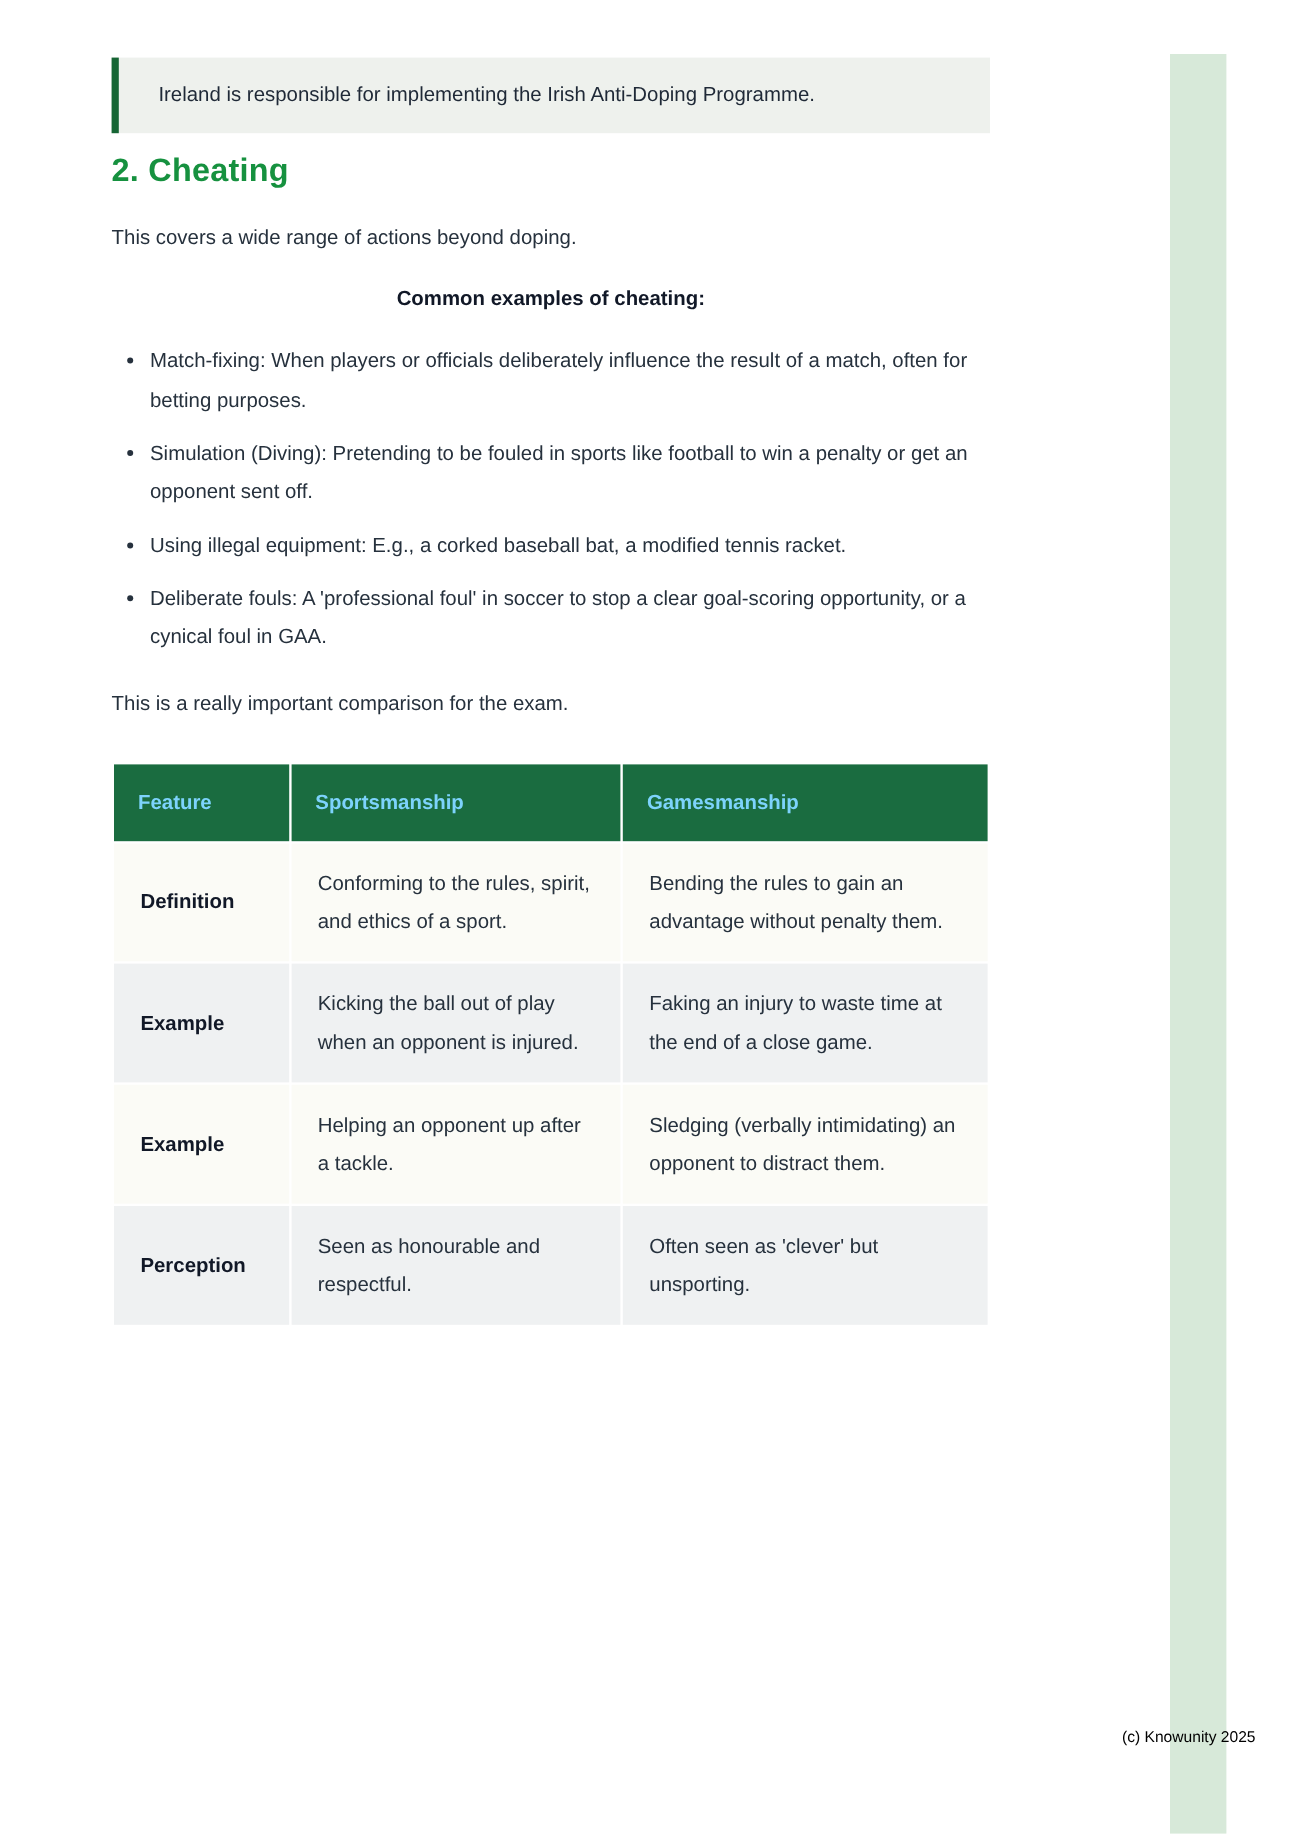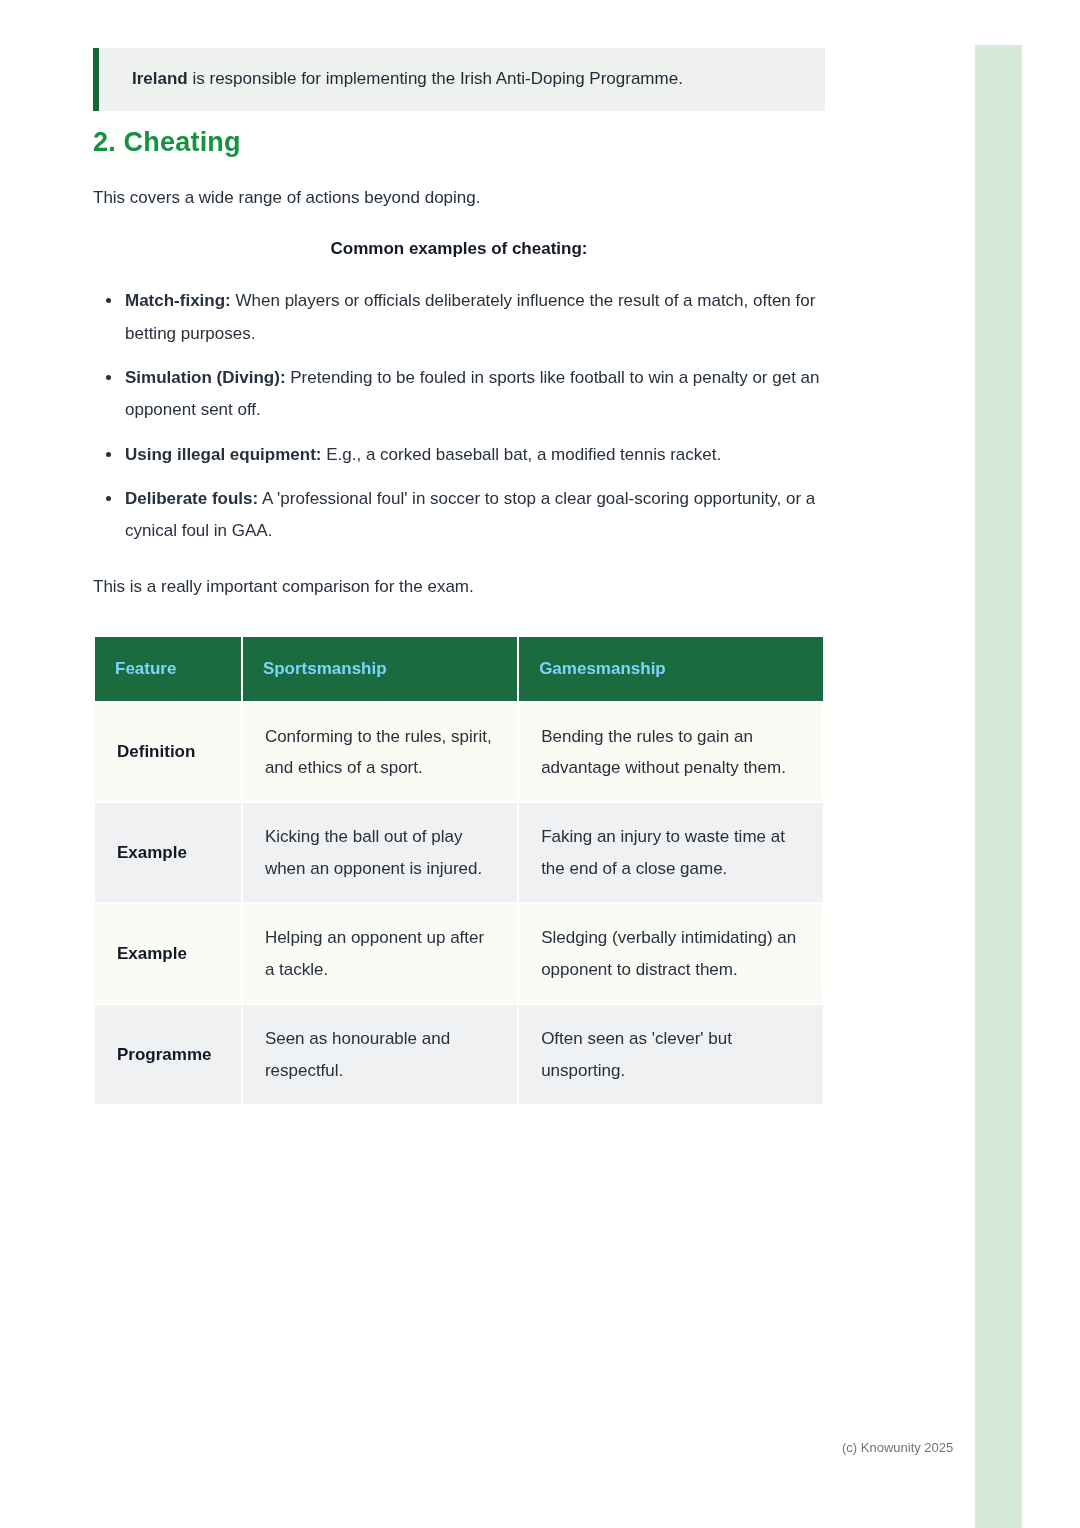--- a/index.html
+++ b/index.html
@@ -30,21 +30,21 @@
   .callout {
     margin-top: 48px;
     background: #eef1ed;
     border-left: 6px solid #166534;
     padding: 14px 33px 16px 33px;
     font-size: 17px;
     line-height: 1.95;
     text-align: justify;
     color: #1f2937;
   }
-  .b { font-weight: bold; }
+  .b { font-weight: normal; }
   h2.green-h {
     color: #16913f;
     font-size: 27px;
     font-weight: bold;
     margin-top: 16px;
     letter-spacing: 0.2px;
   }
   p.body-p {
     margin-top: 26px;
     font-size: 17px;
@@ -93,23 +93,23 @@
     vertical-align: middle;
     line-height: 1.85;
     color: #26313d;
   }
   table.cmp td.feat { font-weight: bold; color: #111827; }
   table.cmp tbody tr:nth-child(odd) td { background: #fbfbf6; }
   table.cmp tbody tr:nth-child(even) td { background: #eff1f2; }
   .watermark {
     position: absolute;
     top: 1440px;
-    left: 842px;
+    left: 935px;
     font-size: 13px;
-    color: #737373;
+    color: #000000;
     z-index: 2;
   }
 </style>
 </head>
 <body>
 
 <div class="stripe"></div>
 
 <div class="content">
 
@@ -149,21 +149,21 @@
         <td class="feat">Example</td>
         <td>Kicking the ball out of play when an opponent is injured.</td>
         <td>Faking an injury to waste time at the end of a close game.</td>
       </tr>
       <tr>
         <td class="feat">Example</td>
         <td>Helping an opponent up after a tackle.</td>
         <td>Sledging (verbally intimidating) an opponent to distract them.</td>
       </tr>
       <tr>
-        <td class="feat">Programme</td>
+        <td class="feat">Perception</td>
         <td>Seen as honourable and respectful.</td>
         <td>Often seen as 'clever' but unsporting.</td>
       </tr>
     </tbody>
   </table>
 
 </div>
 
 <div class="watermark">(c) Knowunity 2025</div>
 

